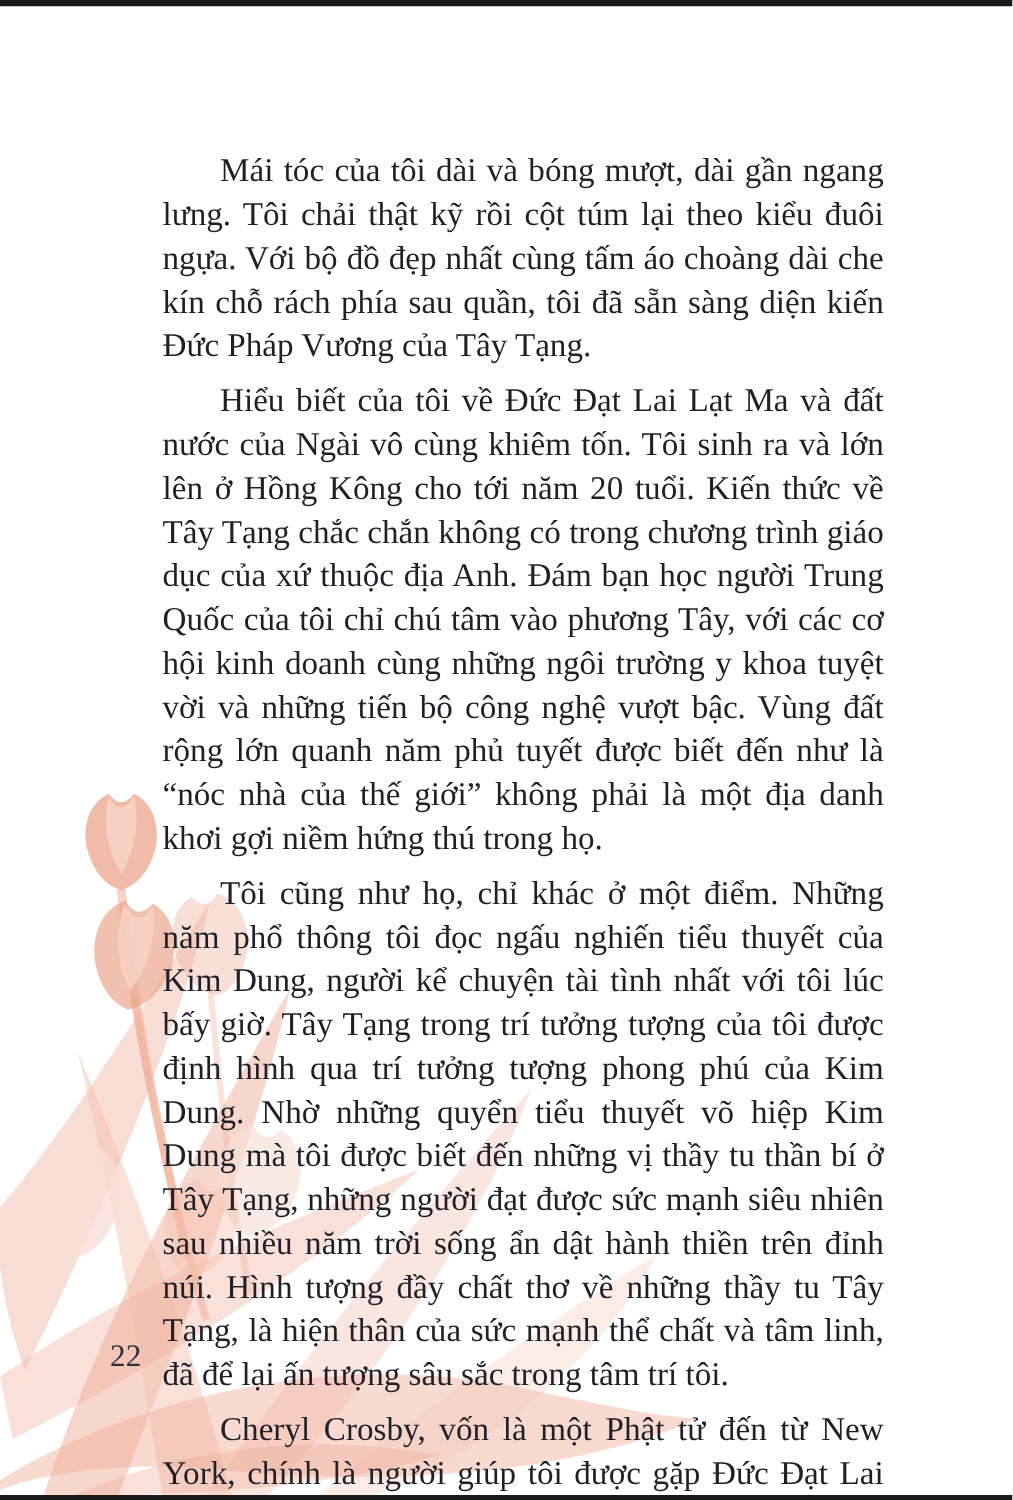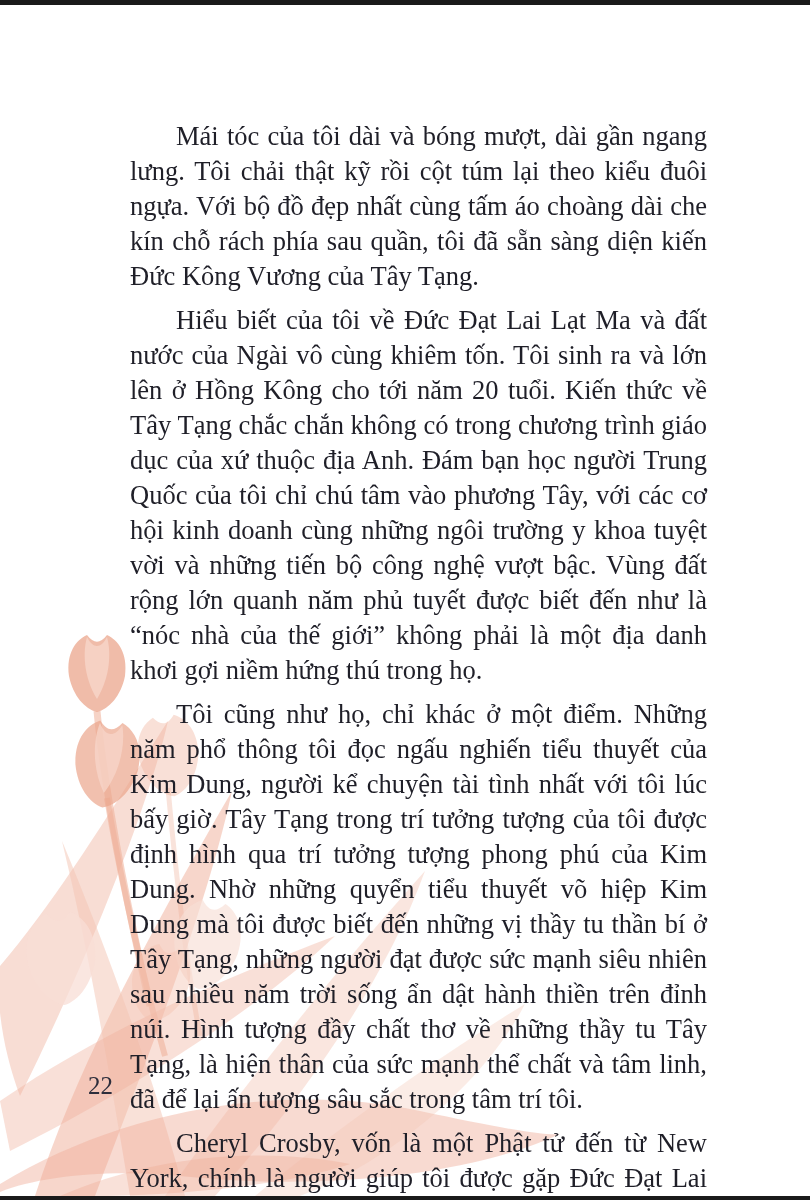--- a/index.html
+++ b/index.html
@@ -82,21 +82,21 @@
     <g transform="translate(205,418) scale(1.15) rotate(10)">
       <path d="M-28,-5 C-31,-28 -21,-41 -10,-46 C-3,-37 3,-37 10,-46 C21,-41 31,-28 28,-5 C24,15 12,28 0,31 C-12,28 -24,15 -28,-5 Z" fill="#f8ded5" fill-opacity="0.65"></path>
     </g>
     <g transform="translate(158,455) scale(1.0) rotate(14)">
       <path d="M-28,-5 C-31,-28 -21,-41 -10,-46 C-3,-37 3,-37 10,-46 C21,-41 31,-28 28,-5 C24,15 12,28 0,31 C-12,28 -24,15 -28,-5 Z" fill="#f3c3b2" fill-opacity="0.45"></path>
     </g>
   </g>
 </svg>
 
 <div class="text-block">
-  <p>Mái tóc của tôi dài và bóng mượt, dài gần ngang lưng. Tôi chải thật kỹ rồi cột túm lại theo kiểu đuôi ngựa. Với bộ đồ đẹp nhất cùng tấm áo choàng dài che kín chỗ rách phía sau quần, tôi đã sẵn sàng diện kiến Đức Kông Vương của Tây Tạng.</p>
+  <p>Mái tóc của tôi dài và bóng mượt, dài gần ngang lưng. Tôi chải thật kỹ rồi cột túm lại theo kiểu đuôi ngựa. Với bộ đồ đẹp nhất cùng tấm áo choàng dài che kín chỗ rách phía sau quần, tôi đã sẵn sàng diện kiến Đức Pháp Vương của Tây Tạng.</p>
   <p>Hiểu biết của tôi về Đức Đạt Lai Lạt Ma và đất nước của Ngài vô cùng khiêm tốn. Tôi sinh ra và lớn lên ở Hồng Kông cho tới năm 20 tuổi. Kiến thức về Tây Tạng chắc chắn không có trong chương trình giáo dục của xứ thuộc địa Anh. Đám bạn học người Trung Quốc của tôi chỉ chú tâm vào phương Tây, với các cơ hội kinh doanh cùng những ngôi trường y khoa tuyệt vời và những tiến bộ công nghệ vượt bậc. Vùng đất rộng lớn quanh năm phủ tuyết được biết đến như là “nóc nhà của thế giới” không phải là một địa danh khơi gợi niềm hứng thú trong họ.</p>
   <p>Tôi cũng như họ, chỉ khác ở một điểm. Những năm phổ thông tôi đọc ngấu nghiến tiểu thuyết của Kim Dung, người kể chuyện tài tình nhất với tôi lúc bấy giờ. Tây Tạng trong trí tưởng tượng của tôi được định hình qua trí tưởng tượng phong phú của Kim Dung. Nhờ những quyển tiểu thuyết võ hiệp Kim Dung mà tôi được biết đến những vị thầy tu thần bí ở Tây Tạng, những người đạt được sức mạnh siêu nhiên sau nhiều năm trời sống ẩn dật hành thiền trên đỉnh núi. Hình tượng đầy chất thơ về những thầy tu Tây Tạng, là hiện thân của sức mạnh thể chất và tâm linh, đã để lại ấn tượng sâu sắc trong tâm trí tôi.</p>
   <p>Cheryl Crosby, vốn là một Phật tử đến từ New York, chính là người giúp tôi được gặp Đức Đạt Lai Lạt Ma. Một</p>
 </div>
 
 <div class="footer">
   <span class="page-number">22</span>
 </div>
 
 <div class="edge-bar bottom"></div>

